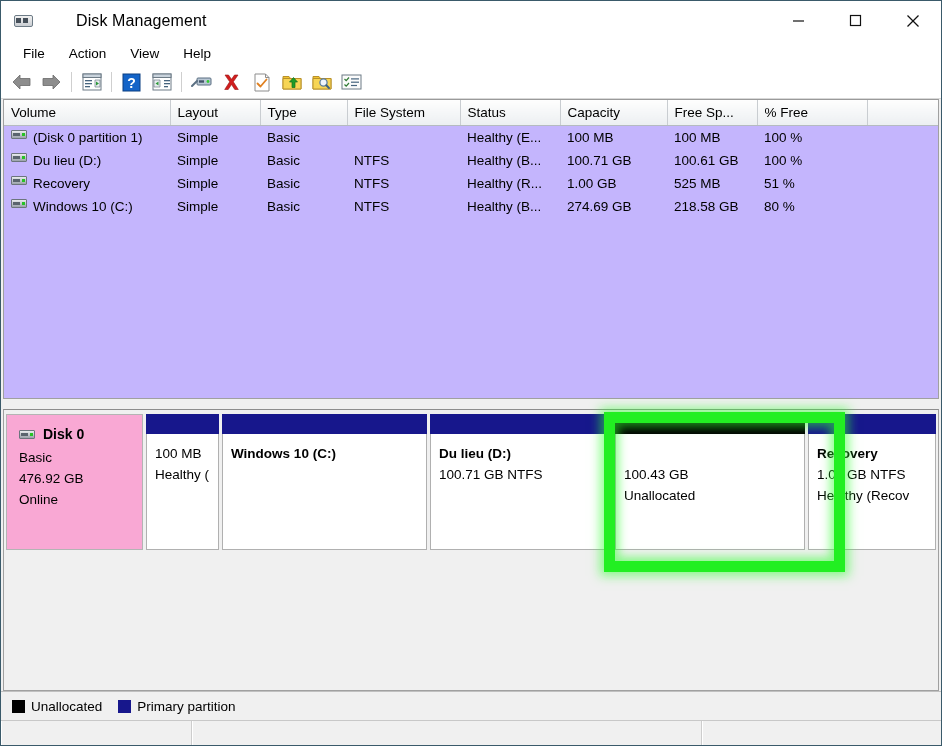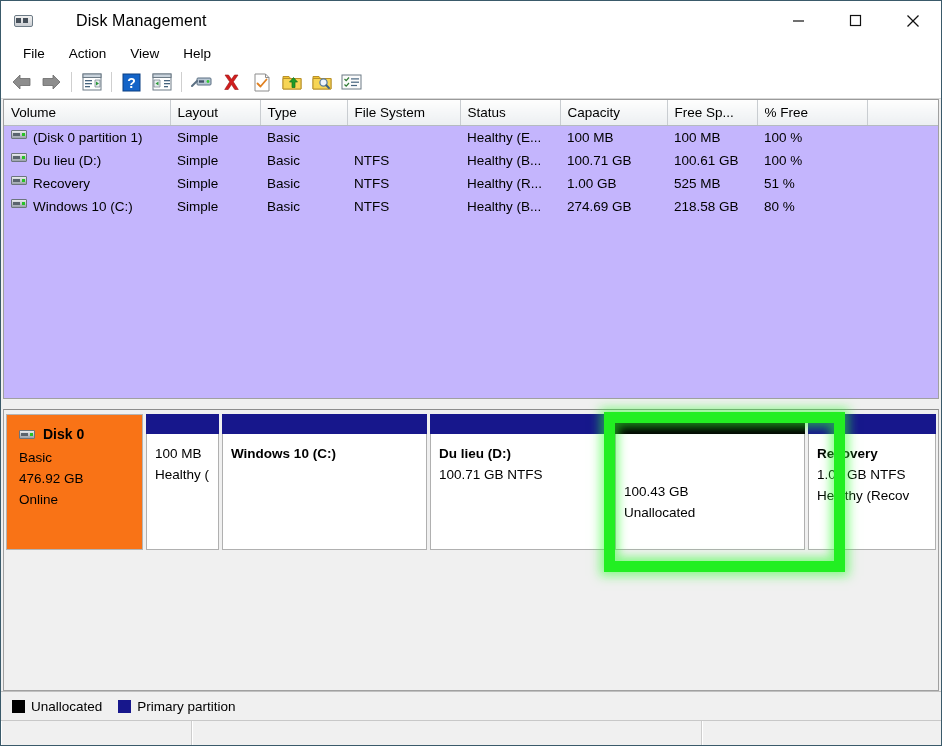--- a/index.html
+++ b/index.html
@@ -225,21 +225,21 @@
     position: absolute;
     left: 2px;
     top: 4px;
     right: 2px;
     height: 136px;
     display: flex;
   }
   #disk-info {
     width: 137px;
     flex: 0 0 137px;
-    background: #f97316;
+    background: #f9a8d4;
     border: 1px solid #b4b4b4;
     box-sizing: border-box;
     padding: 9px 0 13px 12px;
     font-size: 13.5px;
     line-height: 21px;
   }
   #disk-info .disk-title {
     display: flex;
     align-items: center;
     gap: 8px;
@@ -274,21 +274,21 @@
     border: 1px solid #b0b0b0;
     border-top: none;
     box-sizing: border-box;
     padding: 9px 0 0 8px;
     font-size: 13.5px;
     line-height: 21px;
     overflow: hidden;
     white-space: nowrap;
   }
   .part.unalloc .box {
-    padding-top: 47px;
+    padding-top: 30px;
   }
   .part .box .pname { font-weight: bold; }
 
   
   #legend {
     height: 28px;
     min-height: 28px;
     background: #f0f0f0;
     display: flex;
     align-items: center;

